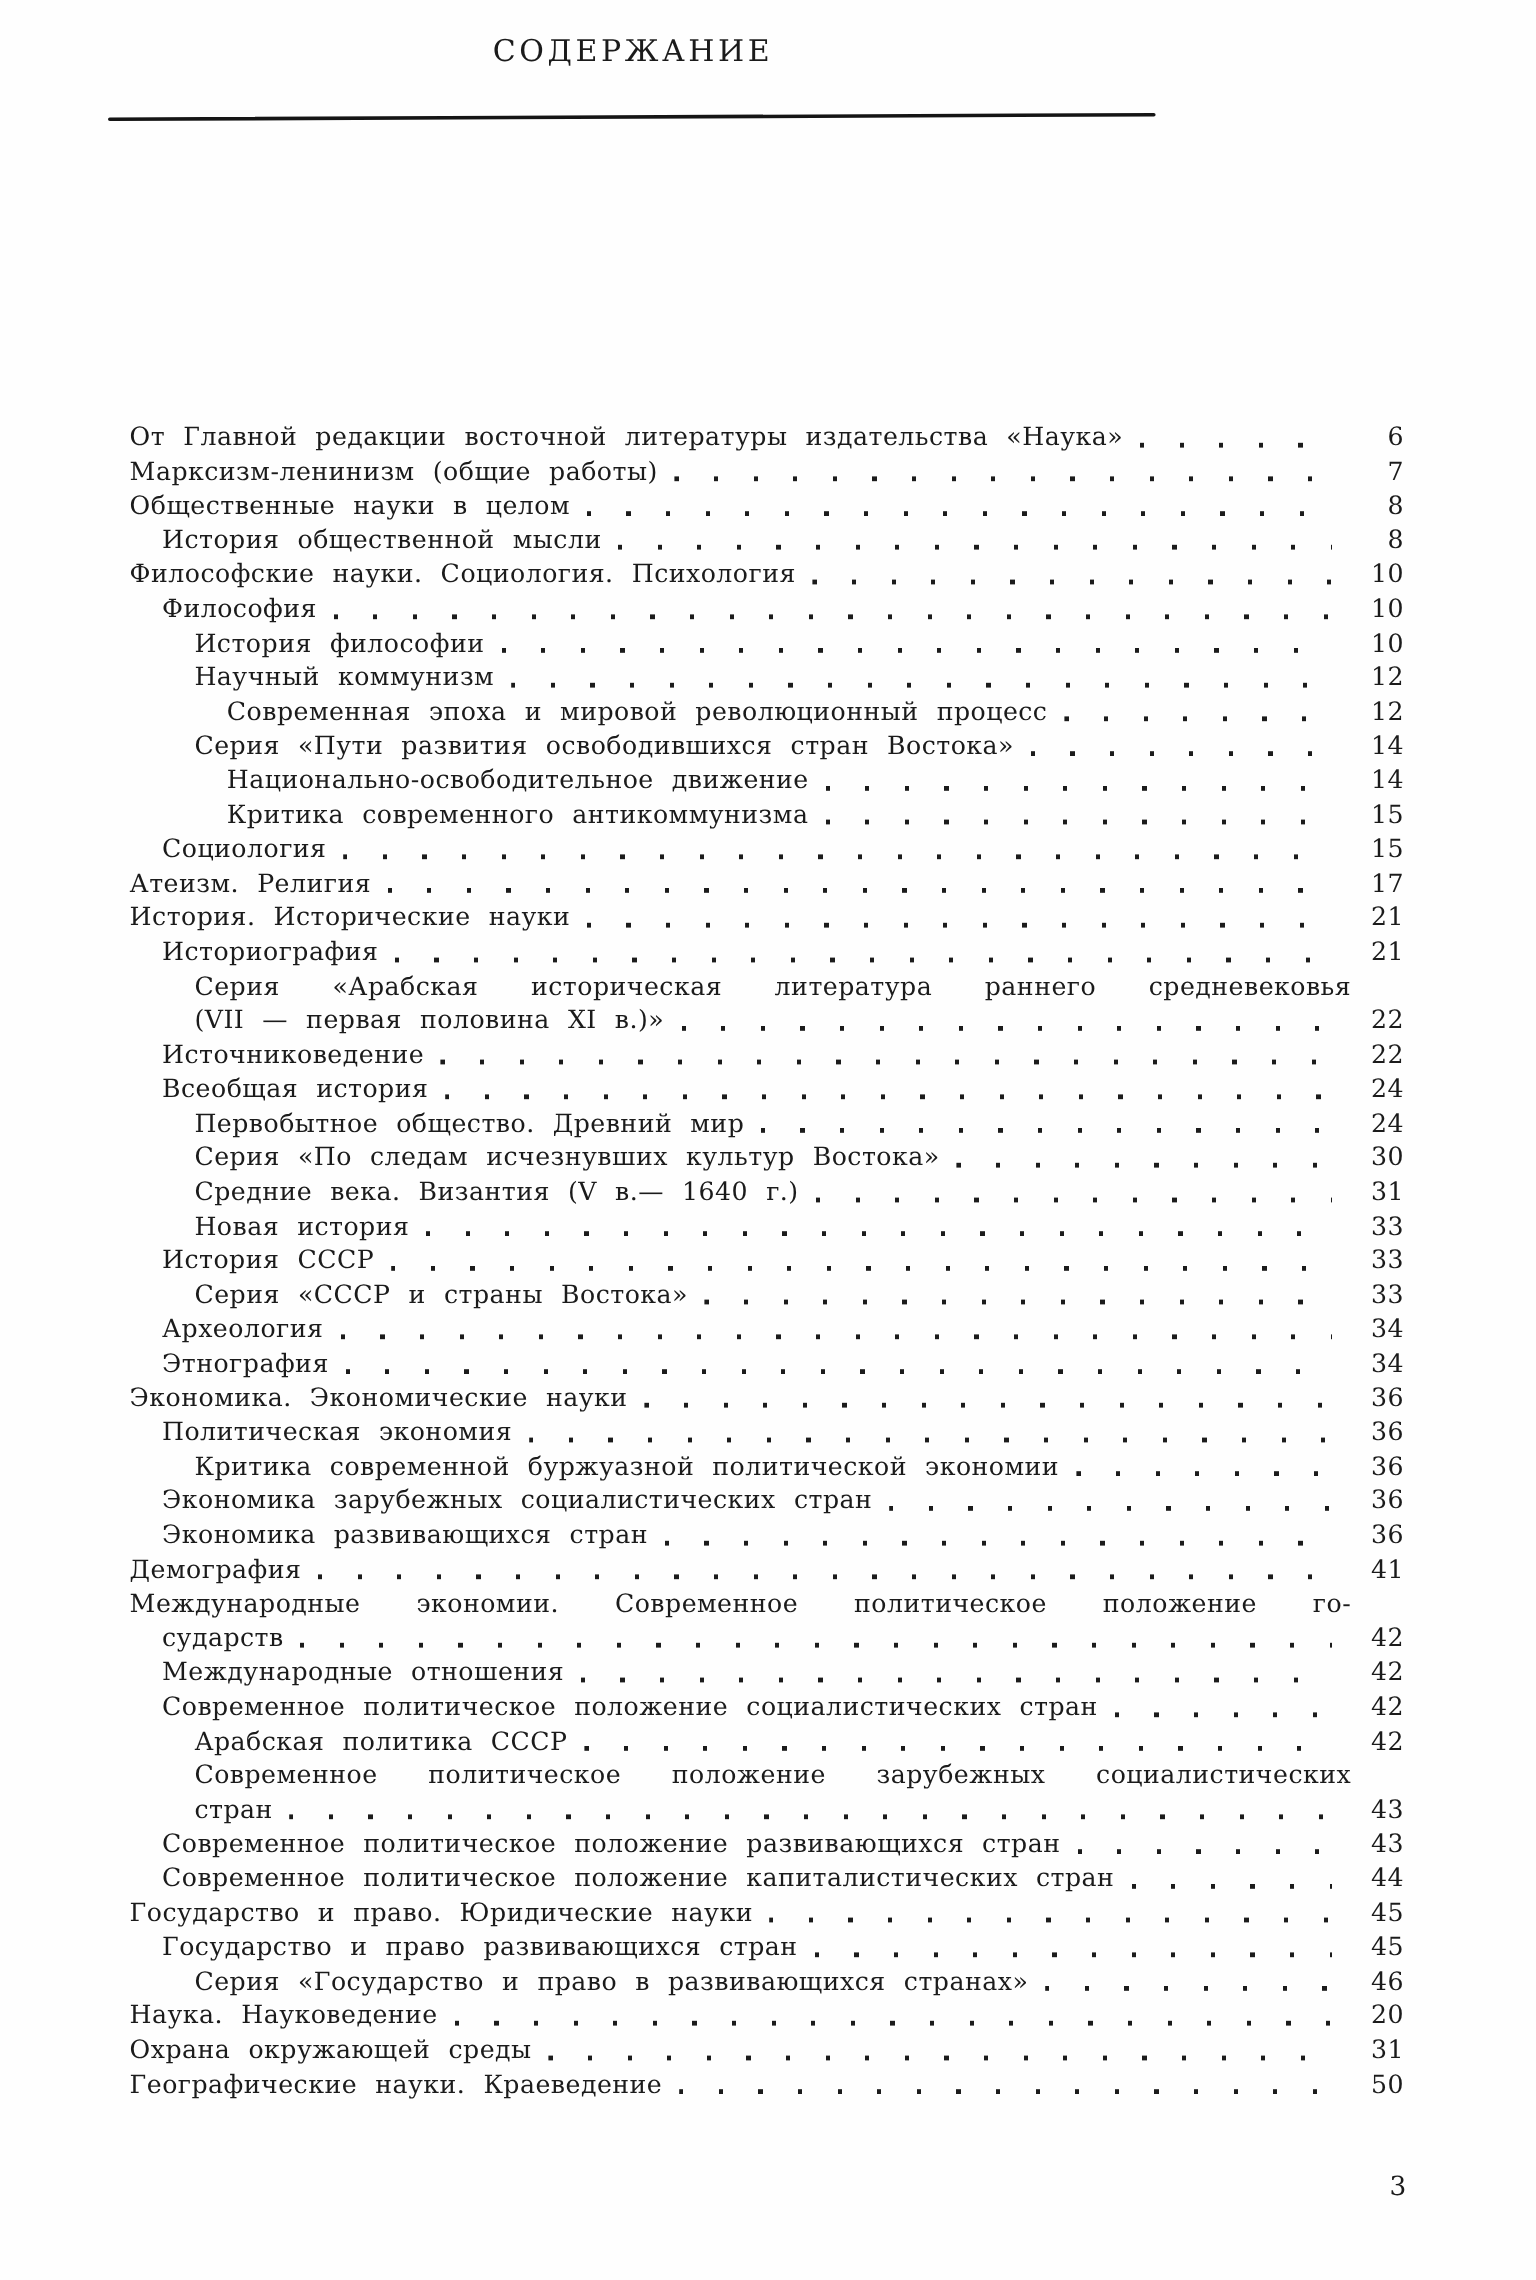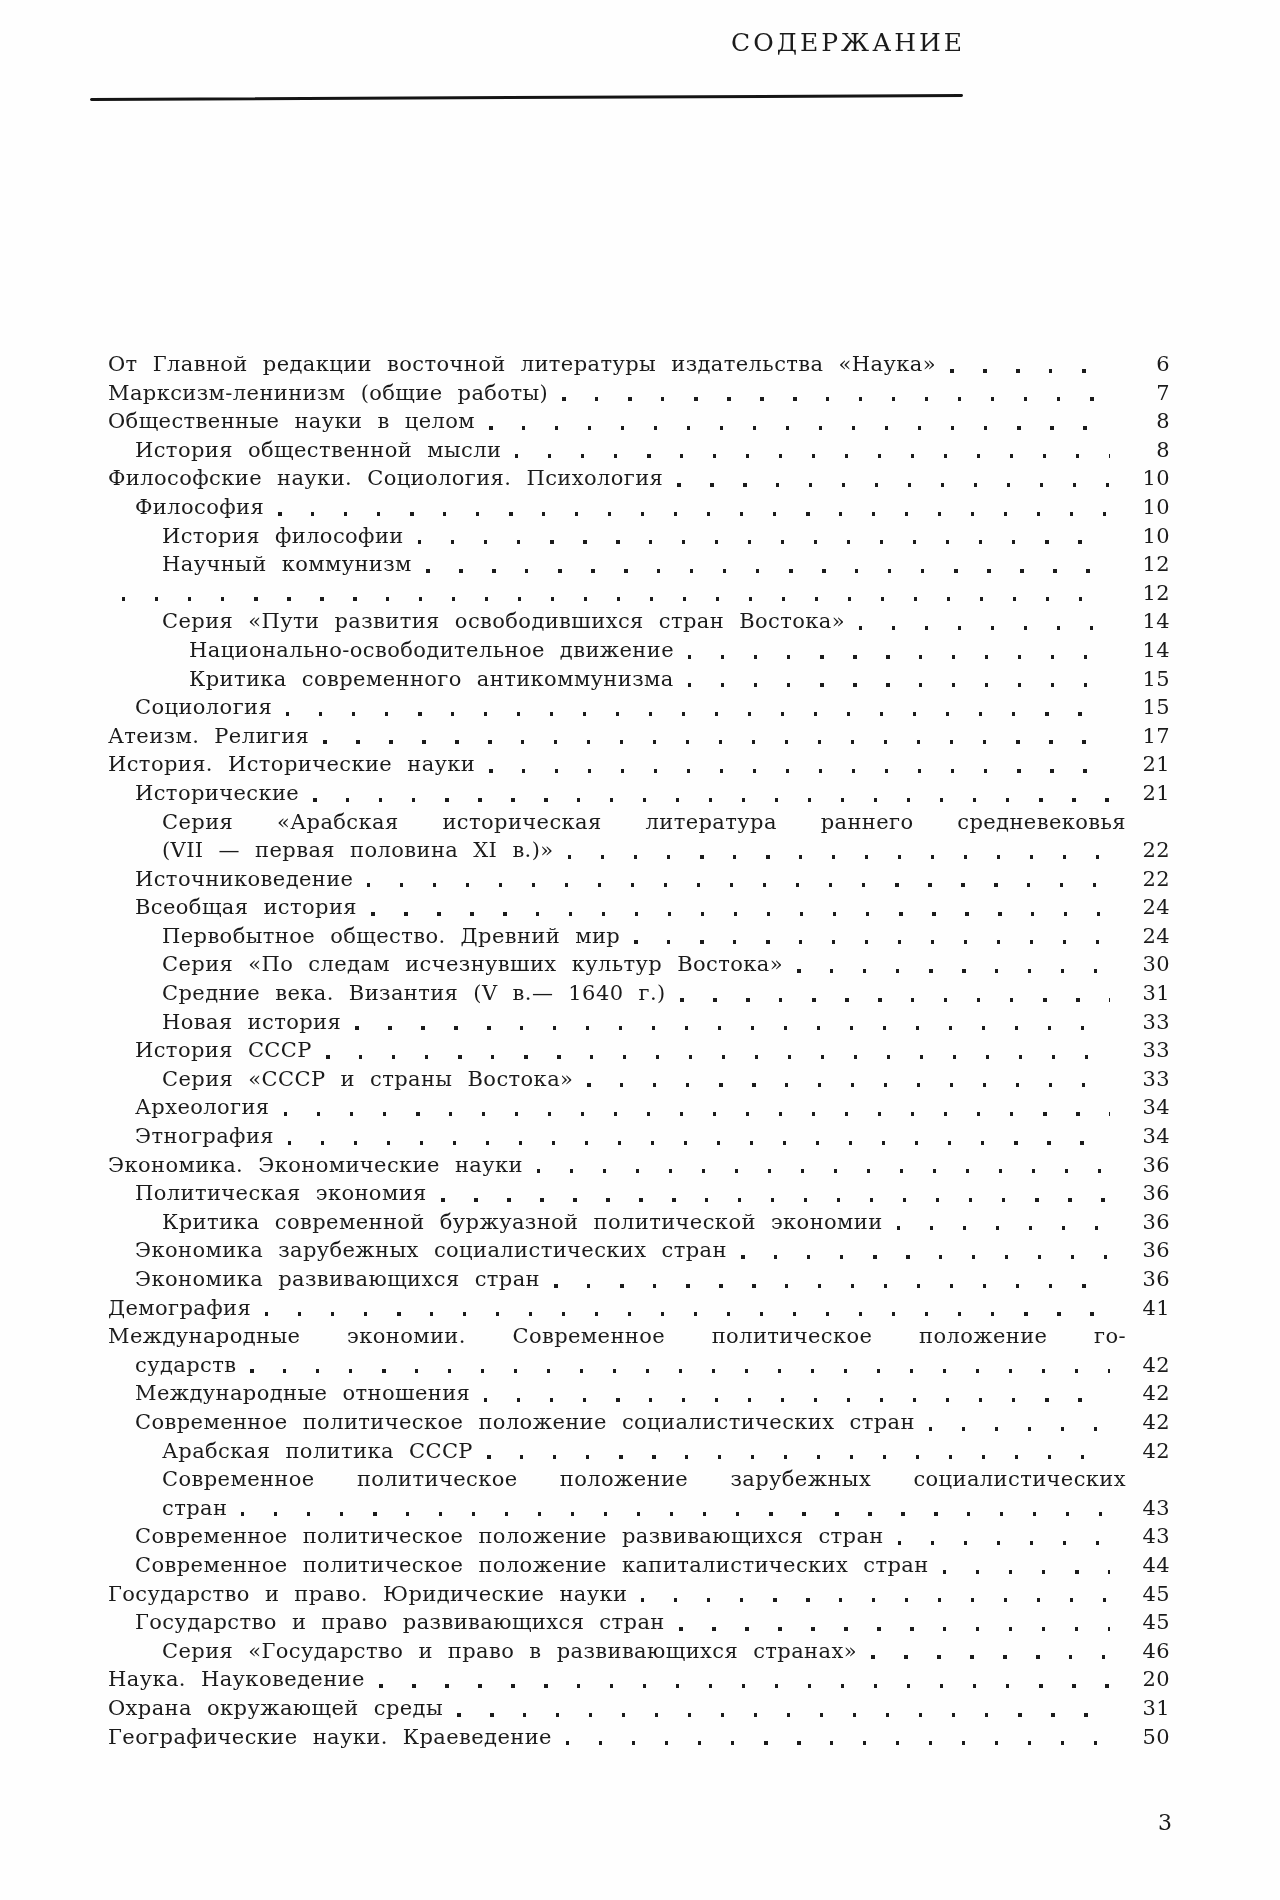--- a/index.html
+++ b/index.html
@@ -14,21 +14,21 @@
     background: #fefefe;
     font-family: "DejaVu Serif", serif;
     color: #1b1b1b;
     overflow: hidden;
   }
   .doc-title {
     position: absolute;
     top: 28px;
     left: 90px;
     width: 875px;
-    text-align: right;
+    text-align: center;
     font-size: 25px;
     letter-spacing: 3px;
     font-weight: 500;
   }
   .head-rule {
     position: absolute;
     top: 96px;
     left: 90px;
     width: 873px;
     height: 3px;
@@ -128,20 +128,21 @@
     <span class="entry-text ind2">История  философии</span>
     <span class="leader"></span>
     <span class="page-num">10</span>
   </div>
       <div class="toc-row">
     <span class="entry-text ind2">Научный  коммунизм</span>
     <span class="leader"></span>
     <span class="page-num">12</span>
   </div>
       <div class="toc-row">
+    <span class="entry-text ind3">Современная  эпоха  и  мировой  революционный  процесс</span>
     <span class="leader"></span>
     <span class="page-num">12</span>
   </div>
       <div class="toc-row">
     <span class="entry-text ind2">Серия  «Пути  развития  освободившихся  стран  Востока»</span>
     <span class="leader"></span>
     <span class="page-num">14</span>
   </div>
       <div class="toc-row">
     <span class="entry-text ind3">Национально-освободительное  движение</span>
@@ -162,21 +163,21 @@
     <span class="entry-text">Атеизм.  Религия</span>
     <span class="leader"></span>
     <span class="page-num">17</span>
   </div>
       <div class="toc-row">
     <span class="entry-text">История.  Исторические  науки</span>
     <span class="leader"></span>
     <span class="page-num">21</span>
   </div>
       <div class="toc-row">
-    <span class="entry-text ind1">Исторические</span>
+    <span class="entry-text ind1">Историография</span>
     <span class="leader"></span>
     <span class="page-num">21</span>
   </div>
       <div class="toc-row fill">
     <span class="entry-text ind2">Серия «Арабская историческая литература раннего средневековья</span>
 
     <span class="page-num"></span>
   </div>
       <div class="toc-row">
     <span class="entry-text ind2">(VII — первая  половина  XI  в.)»</span>

